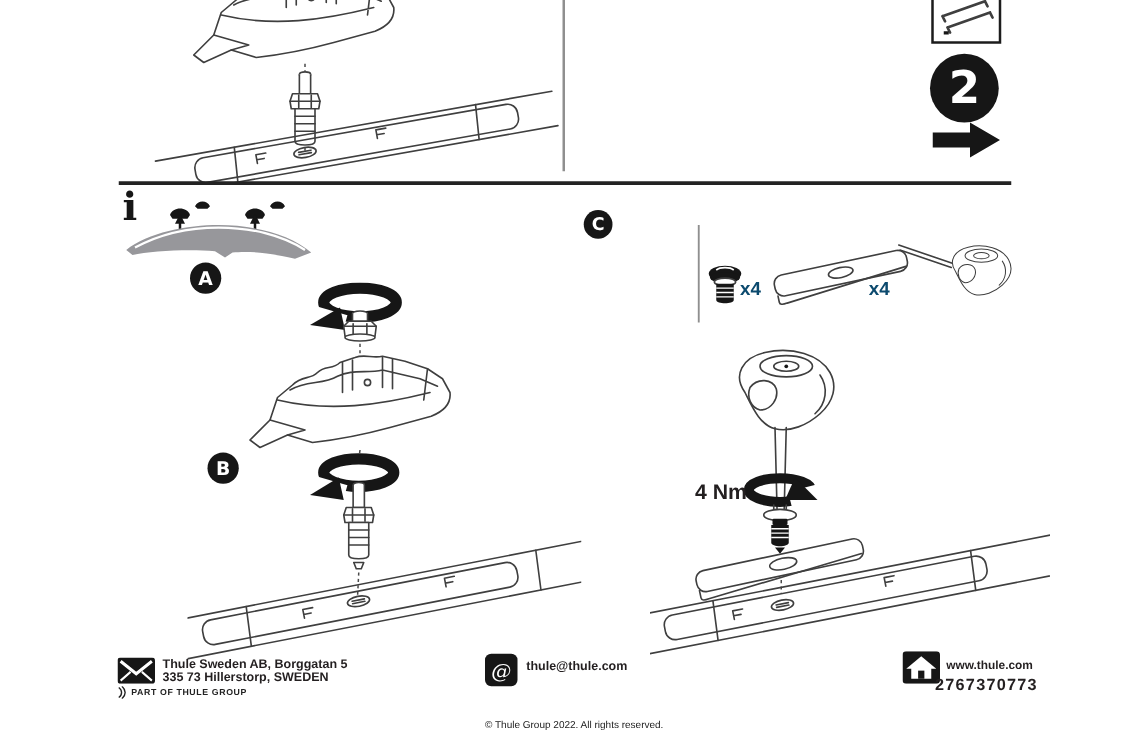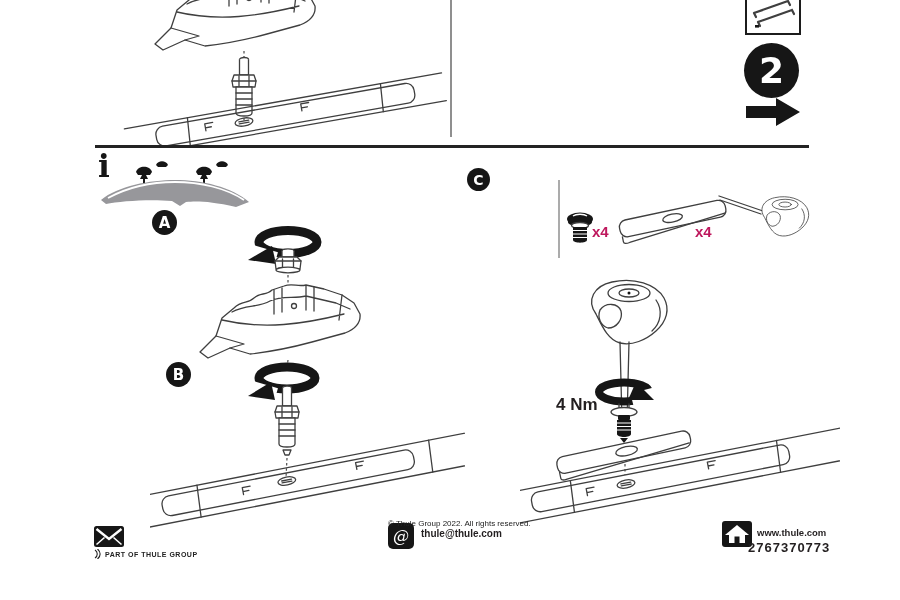--- a/index.html
+++ b/index.html
@@ -5,27 +5,27 @@
   *{margin:0;padding:0;box-sizing:border-box}
   html,body{width:900px;height:600px;background:#fff;font-family:"Liberation Sans","DejaVu Sans",sans-serif}
   .page{position:relative;width:900px;height:600px;background:#fff;overflow:hidden;color:#231f20}
   .abs{position:absolute}
   .badge{position:absolute;background:#161616;color:#fff;border-radius:50%;display:flex;align-items:center;justify-content:center;font-weight:bold;font-family:"DejaVu Sans","Liberation Sans",sans-serif}
   .badge-sm{width:25px;height:25px;font-size:15px}
   .badge-lg{width:55px;height:55px;font-size:36px}
   .vline-top{left:450px;top:0;width:1.5px;height:137px;background:#8f8f8f}
   .main-divider{left:95px;top:145px;width:714px;height:3px;background:#232323}
   .info-glyph{left:98px;top:151px;font-family:"DejaVu Serif","Liberation Serif",serif;font-weight:bold;font-size:31px;line-height:1;color:#161616}
-  .qty{position:absolute;font-weight:bold;font-size:15px;color:#be185d}
+  .qty{position:absolute;font-weight:bold;font-size:15px;color:#0c4a6e}
   .torque{position:absolute;font-weight:bold;font-size:17px;color:#231f20}
   .step-box{left:745px;top:-14px;width:56px;height:49px;border:2.5px solid #1c1c1c;background:#fff}
   .f-addr{left:130px;top:526px;font-size:10px;font-weight:bold;line-height:11px}
   .f-group{left:94px;top:549px;font-size:7px;letter-spacing:.5px;color:#222;display:flex;align-items:center;gap:4px;font-weight:bold}
   .f-email{left:421px;top:528px;font-size:10px;font-weight:bold}
-  .f-copy{left:388px;top:519px;font-size:8px;color:#222}
+  .f-copy{left:388px;top:575px;font-size:8px;color:#222}
   .f-web{left:757px;top:527px;font-size:9.5px;font-weight:bold}
   .f-part{left:748px;top:540px;font-size:13px;font-weight:bold;letter-spacing:1px}
   .at-box{left:388px;top:523px;width:26px;height:26px;background:#161616;border-radius:5px;color:#fff;display:flex;align-items:center;justify-content:center;font-family:"DejaVu Serif","Liberation Serif",serif;font-style:italic;font-size:16px}
   svg{display:block}
   .la{stroke:#3f3f3f;stroke-width:1.3;fill:none;stroke-linecap:round;stroke-linejoin:round}
   .lw{stroke:#3f3f3f;stroke-width:1.3;fill:#fff;stroke-linejoin:round}
   .dash{stroke:#4a4a4a;stroke-width:1.2;stroke-dasharray:2.5 2.6;fill:none}
   .blk{fill:#161616}
 </style>
 </head>
@@ -209,27 +209,31 @@
 
     <g transform="rotate(-11 106 212)">
       <path class="la" d="M-20,198 L330,198 M-20,230 L330,230"></path>
       <rect class="la" x="10" y="203" width="262" height="20" rx="8"></rect>
       <path class="la" d="M52,198 L50,230 M262,198 L260,230"></path>
       <path class="la" d="M66,216 v-7 h8 m-8,4 h6 M190,213 v-7 h8 m-8,4 h6"></path>
       <ellipse class="la" cx="106" cy="212" rx="9" ry="4"></ellipse>
       <path class="la" d="M101,211 L111,211 M101,213 L111,213"></path>
     </g>
   </svg>
-  <div class="torque" style="left:556px;top:395px">4 Nm</div>
+  <div class="torque" style="left:556px;top:384px">4 Nm</div>
 
   <svg class="abs" style="left:94px;top:526px" width="30" height="21" viewBox="0 0 30 21">
     <rect class="blk" x="0" y="0" width="30" height="21" rx="2.5"></rect>
     <polyline points="2.5,3 15,13 27.5,3" fill="none" stroke="#fff" stroke-width="2.4"></polyline>
     <path d="M2.5,18.5 L10.5,11.5 M27.5,18.5 L19.5,11.5" stroke="#fff" stroke-width="1.6"></path>
   </svg>
+  <div class="abs f-addr">
+    <div>Thule Sweden AB, Borggatan 5</div>
+    <div>335 73 Hillerstorp, SWEDEN</div>
+  </div>
   <div class="abs f-group">
     <svg width="7" height="10" viewBox="0 0 7 10">
       <path d="M1,1 C4,3 4,7 1,9 M3.5,0 C7,3 7,7 3.5,10" stroke="#222" stroke-width="1.1" fill="none"></path>
     </svg>
     <span>PART OF THULE GROUP</span>
   </div>
 
   <div class="abs at-box">
     <span>@</span>
   </div>

